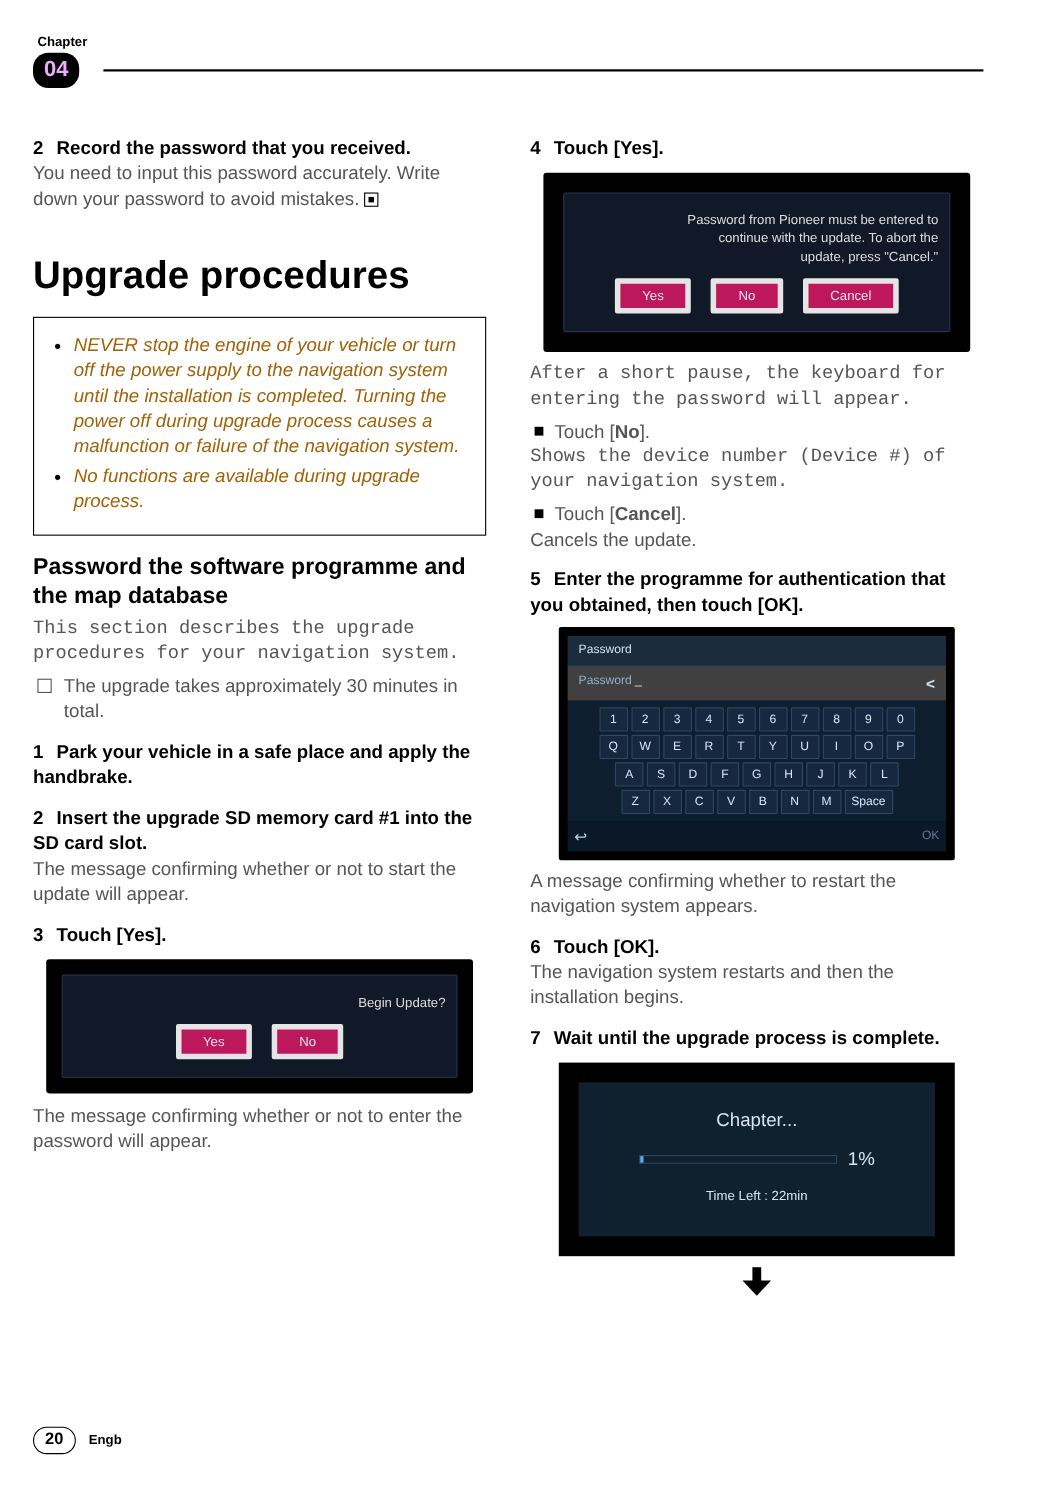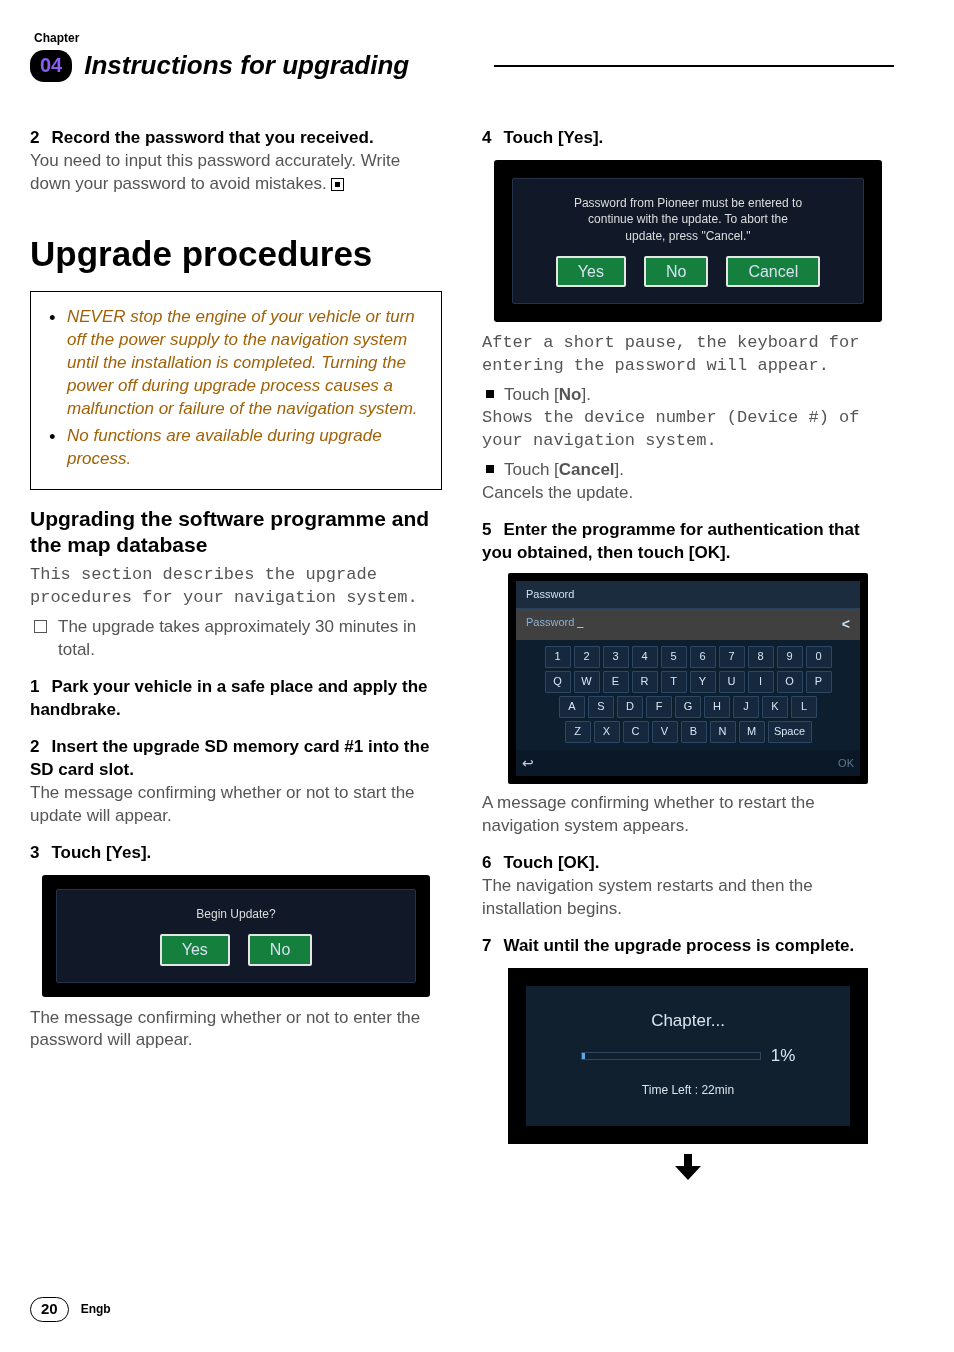--- a/index.html
+++ b/index.html
@@ -10,21 +10,21 @@
     background: #fff;
     color: #000;
     position: relative;
     padding: 30px 60px 30px 30px;
     font-size: 17px;
     line-height: 1.35;
   }
   .chapter-label { font-size: 12px; font-weight: bold; margin-bottom: 2px; margin-left: 4px;}
   .chapter-row { display: flex; align-items: center; margin-bottom: 10px; }
   .chapter-badge {
-    background: #000; color: #8b5cf6; font-weight: bold; font-size: 20px;
+    background: #000; color: #f0abfc; font-weight: bold; font-size: 20px;
     border-radius: 14px; padding: 2px 10px 3px 10px; margin-right: 12px;
     min-width: 36px; text-align: right;
   }
   .chapter-title {
     font-size: 26px; font-weight: 900; font-style: italic;
     flex: 1; position: relative;
   }
   .header-line {
     display:flex; align-items:center;
   }
@@ -69,26 +69,26 @@
   .sq-bullet::before{
     content:""; position:absolute; left:4px; top:6px; width:8px; height:8px; background:#000;
   }
   .screenshot {
     background:#000; border-radius:3px; padding:18px;
     margin:10px 12px 10px 12px;
     color:#ddd; font-size:12px;
   }
   .screenshot .panel{
     background:#111827; border:1px solid #24334b; padding:16px 10px; border-radius:2px;
-    text-align:center;
+    text-align:right;
   }
   .screenshot .row-btns{ display:flex; justify-content:center; gap:18px; margin-top:12px;}
   .sbtn{
-    background:#15803d; border:2px solid #e5e5e5; color:#d6e1f2;
-    padding:3px 20px; font-size:16px; border-radius:2px;
+    background:#be185d; border:5px solid #e5e5e5; color:#d6e1f2;
+    padding:3px 20px; font-size:12px; border-radius:2px;
   }
   .screenshot.small{ padding:14px;}
   .kbd-shot{ background:#000; padding:8px; margin:8px 26px; border-radius:2px;}
   .kbd-title{ background:#1a2c3e; color:#cfe0f2; font-size:11px; padding:6px 10px;}
   .kbd-input{ background:#404040; color:#8faed0; font-size:11px; padding:6px 10px; display:flex; justify-content:space-between; border-top:1px solid #274160;}
   .kbd-input .cursor{ color:#d0e4f8;}
   .kbd-input .back{ color:#cfe0f2; font-size:14px; font-weight:bold;}
   .kbd-rows{ background:#0d1e2f; padding:6px 4px 4px 4px;}
   .kbd-row{ display:flex; gap:3px; justify-content:center; margin-bottom:3px;}
   .key{
@@ -126,21 +126,20 @@
   .engb{ font-size:12px; font-weight:bold;}
   .mb6{ margin-bottom:6px;font-family:Liberation Mono, monospace;}
 </style>
 </head>
 <body>
 
 <div>
   <div class="chapter-label">Chapter</div>
   <div class="chapter-row header-line">
     <div class="chapter-badge">04</div>
-    <div class="chapter-title">Instructions for upgrading</div>
     <div class="header-rule"></div>
   </div>
 </div>
 
 <div class="columns">
 
   <div class="col">
     <p class="step-head">
       <span class="step-num">2</span><span>Record the password that you received.</span>
     </p>
@@ -150,21 +149,21 @@
 
     <h2 class="h1">Upgrade procedures</h2>
 
     <div class="warning-box">
       <ul>
         <li>NEVER stop the engine of your vehicle or turn off the power supply to the navigation system until the installation is completed. Turning the power off during upgrade process causes a malfunction or failure of the navigation system.</li>
         <li>No functions are available during upgrade process.</li>
       </ul>
     </div>
 
-    <h3 class="h2">Upgrading the software programme and the map database</h3>
+    <h3 class="h2">Password the software programme and the map database</h3>
     <p class="body-text mb6">This section describes the upgrade procedures for your navigation system.</p>
     <p class="note">The upgrade takes approximately 30 minutes in total.</p>
 
     <p class="step-head">
       <span class="step-num">1</span><span>Park your vehicle in a safe place and apply the handbrake.</span>
     </p>
 
     <p class="step-head">
       <span class="step-num">2</span><span>Insert the upgrade SD memory card #1 into the SD card slot.</span>
     </p>

